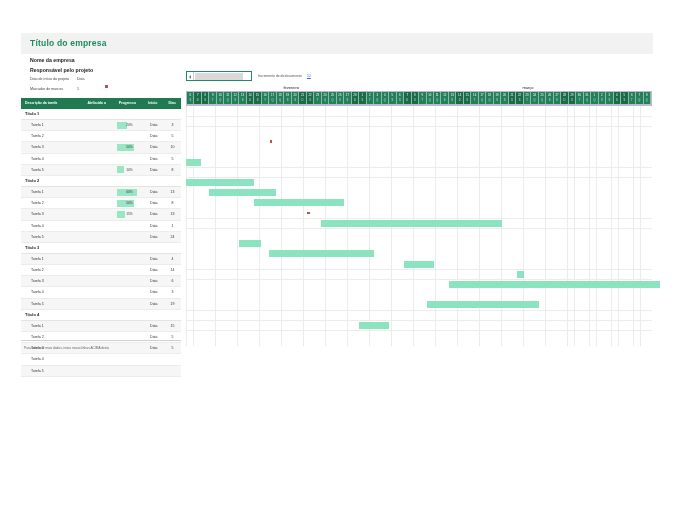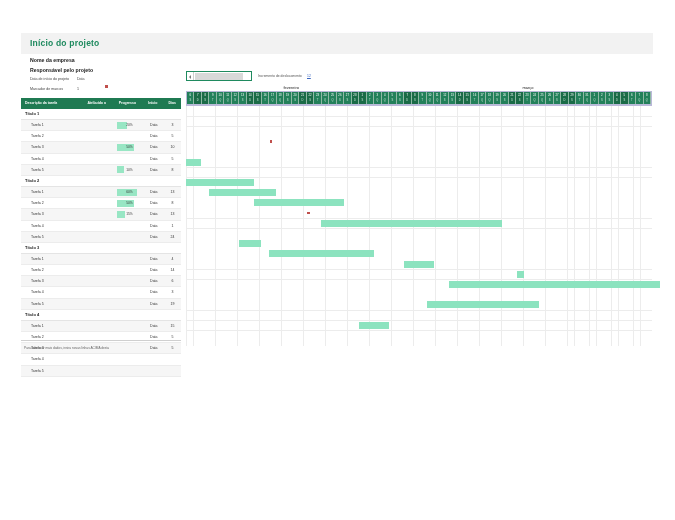--- a/index.html
+++ b/index.html
@@ -119,21 +119,21 @@
   }
   .bar{position:absolute;height:7px;background:#8ce3bf;}
   .mark{position:absolute;width:2.5px;height:2.5px;background:#c0504d;}
 </style>
 </head>
 <body>
 
 <div class="sheet">
 
   <div class="titlebar"></div>
-  <div class="title-text">Início do projeto</div>
+  <div class="title-text">Título do empresa</div>
 
   <div class="sub1">Nome da empresa</div>
   <div class="sub2">Responsável pelo projeto</div>
 
   <div class="flabel fl1">Data de início do projeto</div>
   <div class="fvalue fv1">Data</div>
   <div class="flabel fl2">Marcador de marcos</div>
   <div class="fvalue fv2">1</div>
   <div class="redmark"></div>
 

